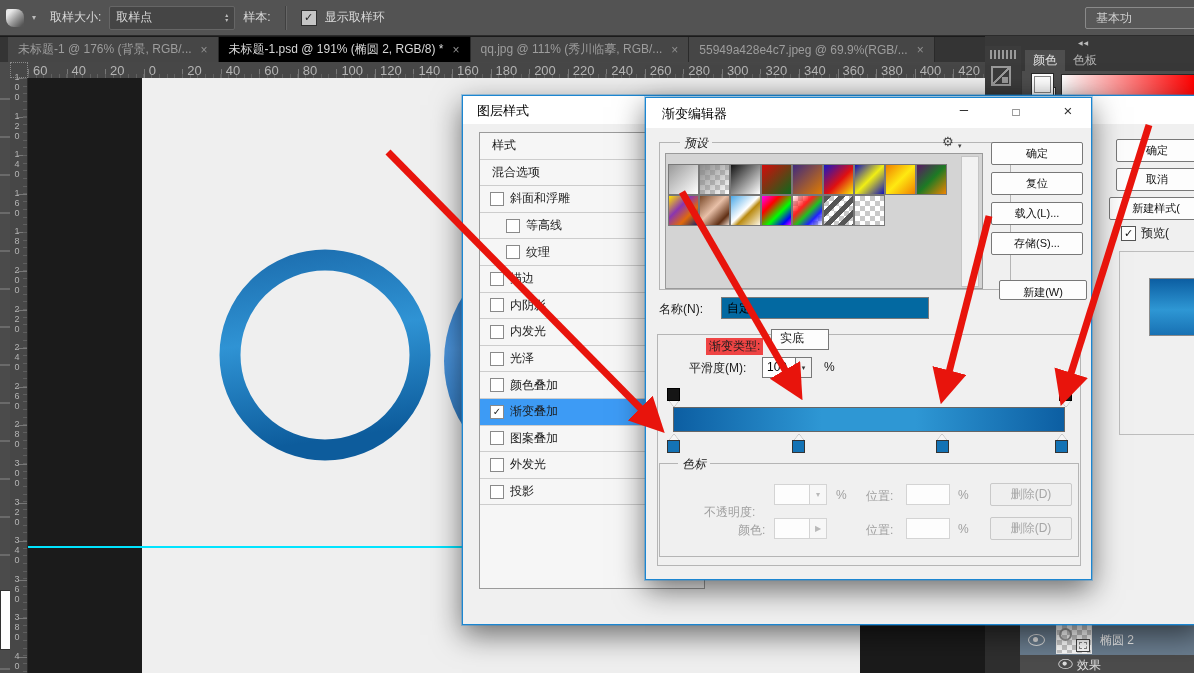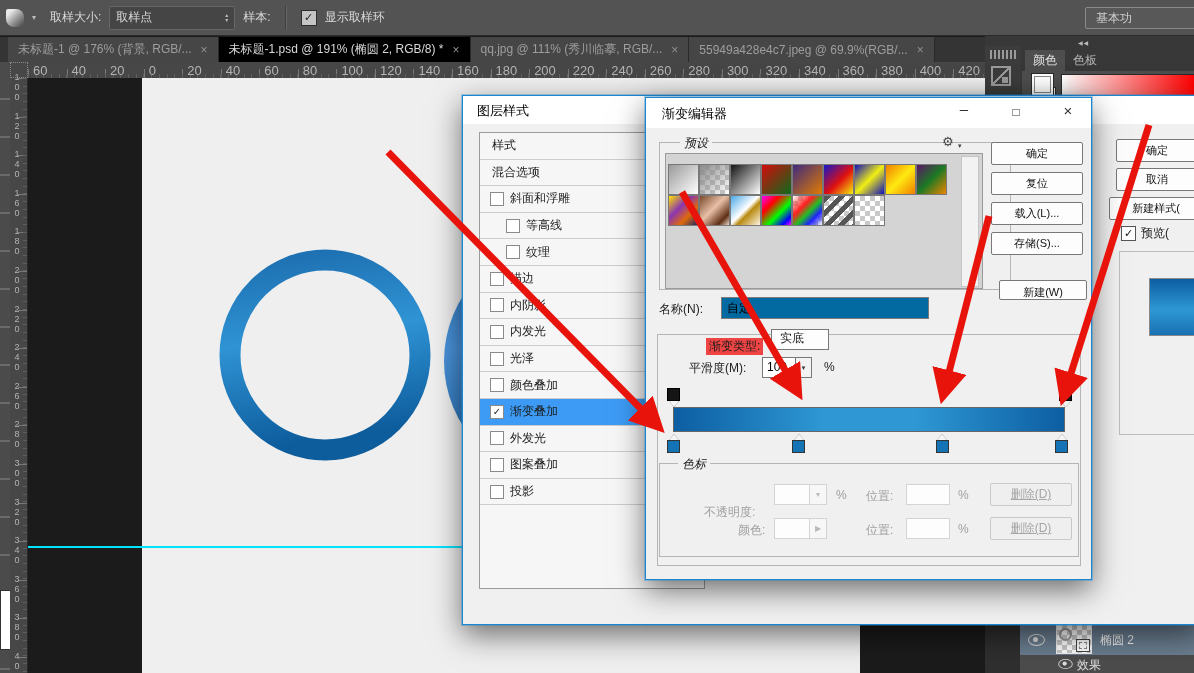--- a/index.html
+++ b/index.html
@@ -59,21 +59,21 @@
   .dialog{background:#f0f0f0;border:1px solid #1c86d1;box-shadow:0 0 0 1px rgba(28,134,209,.35),0 10px 28px rgba(0,0,0,.55);
     box-sizing:border-box;color:#1c1c1c;}
   .dlg-title{position:absolute;left:0;top:0;right:0;background:#fff;}
   .btn{background:#fdfdfd;border:1px solid #787878;border-radius:2px;color:#111;text-align:center;font-size:11px;
     box-sizing:border-box;}
   .text-input{background:#0369a1;border:1px solid #7a7a7a;font-size:12px;color:#000;padding:2px 5px;box-sizing:border-box;}
   .fieldset{position:absolute;border:1px solid #b5b5b5;box-sizing:border-box;}
   .legend{position:absolute;top:-8px;background:#f0f0f0;padding:0 4px;color:#1c1c1c;font-style:italic;}
   .dim{color:#9f9f9f;}
   .dis-box{background:#fdfdfd;border:1px solid #d4d4d4;box-sizing:border-box;}
-  .dis-btn{border:1px solid #c9c9c9;background:#efefef;color:#a6a6a6;text-align:center;border-radius:2px;box-sizing:border-box;text-decoration:underline;}
+  .dis-btn{border:1px solid #c9c9c9;background:#efefef;color:#a6a6a6;text-align:center;border-radius:2px;box-sizing:border-box;}
 
   
   #ls-dialog{left:462px;top:95px;width:740px;height:530px;z-index:5;}
   #ls-title{height:28px;}
   #ls-title span{position:absolute;left:14px;top:6px;color:#000;font-size:13px;}
   #ls-list{position:absolute;left:16px;top:36px;width:226px;height:457px;background:#f6f6f6;border:1px solid #9b9b9b;
     box-sizing:border-box;overflow:hidden;}
   .ls-row{height:25.6px;display:flex;align-items:center;border-bottom:1px solid #cdcdcd;color:#1c1c1c;}
   .ls-row.sel{background:#3d9bf5;}
   .ls-label{margin-left:12px;}
@@ -364,25 +364,25 @@
         <div class="ls-row hascb">
           <div class="cb"></div>
           <span class="ls-label">颜色叠加</span>
         </div>
         <div class="ls-row hascb sel">
           <div class="cb on">✓</div>
           <span class="ls-label">渐变叠加</span>
         </div>
         <div class="ls-row hascb">
           <div class="cb"></div>
+          <span class="ls-label">图案叠加</span>
+        </div>
+        <div class="ls-row hascb">
+          <div class="cb"></div>
           <span class="ls-label">外发光</span>
-        </div>
-        <div class="ls-row hascb">
-          <div class="cb"></div>
-          <span class="ls-label">图案叠加</span>
         </div>
         <div class="ls-row hascb">
           <div class="cb"></div>
           <span class="ls-label">投影</span>
         </div>
       </div>
     <div id="ls-ok" class="btn">确定</div>
     <div id="ls-cancel" class="btn">取消</div>
     <div id="ls-newstyle" class="btn">新建样式(</div>
     <div id="ls-preview">

